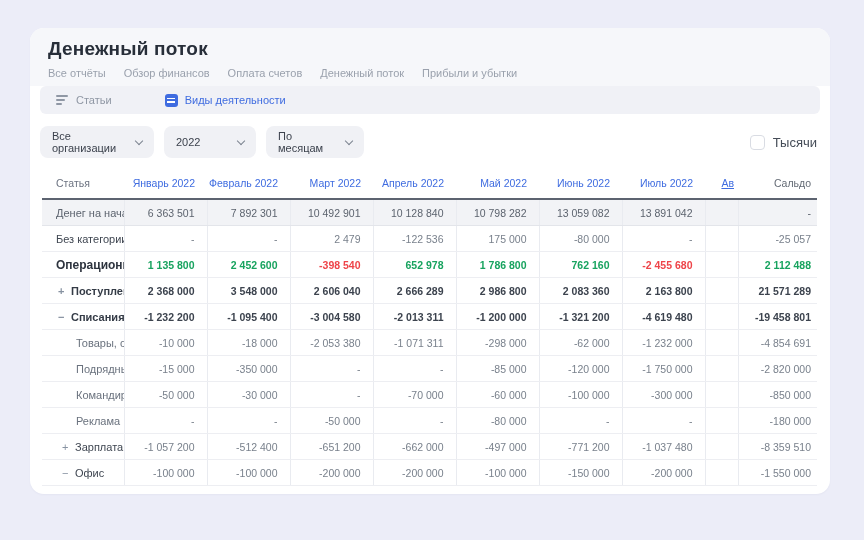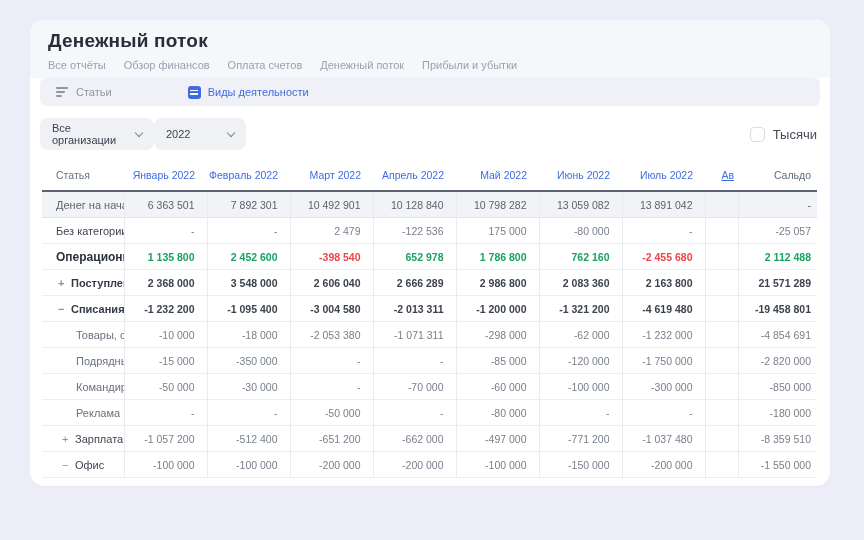--- a/index.html
+++ b/index.html
@@ -3,47 +3,47 @@
 <meta charset="utf-8">
 <style>
   html,body{margin:0;padding:0;}
   body{
     width:864px;height:540px;position:relative;overflow:hidden;
     background:#ecedf8;
     font-family:"Liberation Sans","DejaVu Sans",sans-serif;
     -webkit-font-smoothing:antialiased;
   }
   .card{
-    position:absolute;left:30px;top:20px;width:800px;height:466px;
+    position:absolute;left:30px;top:28px;width:800px;height:466px;
     background:#ffffff;border-radius:14px;overflow:hidden;
     box-shadow:0 1px 2px rgba(40,50,90,.04);
   }
   
   .head{background:#f6f7fa;height:58px;box-sizing:border-box;padding:10px 18px 0;}
   .title{font-size:19px;font-weight:700;color:#272e39;letter-spacing:.2px;line-height:22px;}
   .tabs{display:flex;gap:18px;margin-top:7px;font-size:11px;color:#9aa1ad;white-space:nowrap;}
   .tab{cursor:default;}
   
   .strip{margin:0 10px;height:28px;background:#f0f1f6;border-radius:6px;
-    display:flex;align-items:center;gap:44px;padding:0 16px;box-sizing:border-box;text-align:center;}
+    display:flex;align-items:center;gap:21px;padding:0 16px;box-sizing:border-box;text-align:center;}
   .strip-item{display:flex;align-items:center;gap:7px;font-size:11px;color:#8f97a4;}
   .strip-item.active{color:#3f6ce0;padding-left:32px;}
   .tree-ico{width:13px;height:10px;display:flex;flex-direction:column;justify-content:space-between;}
   .tree-ico i{display:block;height:1.6px;background:currentColor;border-radius:1px;}
   .tree-ico i:nth-child(1){width:12px;}
   .tree-ico i:nth-child(2){width:9px;}
   .tree-ico i:nth-child(3){width:6px;}
   .table-ico{width:13px;height:13px;background:#3f6ce0;border-radius:3px;position:relative;}
   .table-ico:before,.table-ico:after{content:"";position:absolute;left:2.5px;right:2.5px;height:1.5px;background:#fff;}
   .table-ico:before{top:4px;} .table-ico:after{top:7.5px;}
   
   .filters{display:flex;align-items:center;margin:12px 10px 0;}
   .pill{height:32px;background:#f0f1f5;border-radius:8px;box-sizing:border-box;
     display:flex;align-items:center;justify-content:space-between;
-    padding:0 12px;font-size:11px;color:#3c424d;}
+    padding:0 12px;font-size:11px;color:#3c424d;margin-right:10px;}
   .pill:nth-child(1){width:114px;}
   .pill:nth-child(2){width:92px;}
   .pill:nth-child(3){width:98px;}
   .chev{width:5px;height:5px;border-right:1.4px solid #7c8490;border-bottom:1.4px solid #7c8490;
     transform:rotate(45deg);margin-left:8px;margin-top:-2px;flex:none;}
   .thousands{margin-left:auto;display:flex;align-items:center;gap:8px;margin-right:3px;
     font-size:13px;color:#454c57;}
   .cbx{width:15px;height:15px;border:1.5px solid #d9dce3;border-radius:4px;background:#fff;box-sizing:border-box;}
   
   table{width:775px;margin:10px 12px 0;border-collapse:collapse;table-layout:fixed;}
@@ -106,20 +106,24 @@
   <div class="filters">
 
     <div class="pill">
         <span>Все организации</span>
         <span class="chev"></span>
       </div>
       <div class="pill">
         <span>2022</span>
         <span class="chev"></span>
       </div>
+      <div class="pill">
+        <span>По месяцам</span>
+        <span class="chev"></span>
+      </div>
       <div class="thousands">
       <span class="cbx"></span>
       <span>Тысячи</span>
     </div>
   </div>
 
   <table>
     <thead>
         <tr>
           <th class="col-label">Статья</th>

